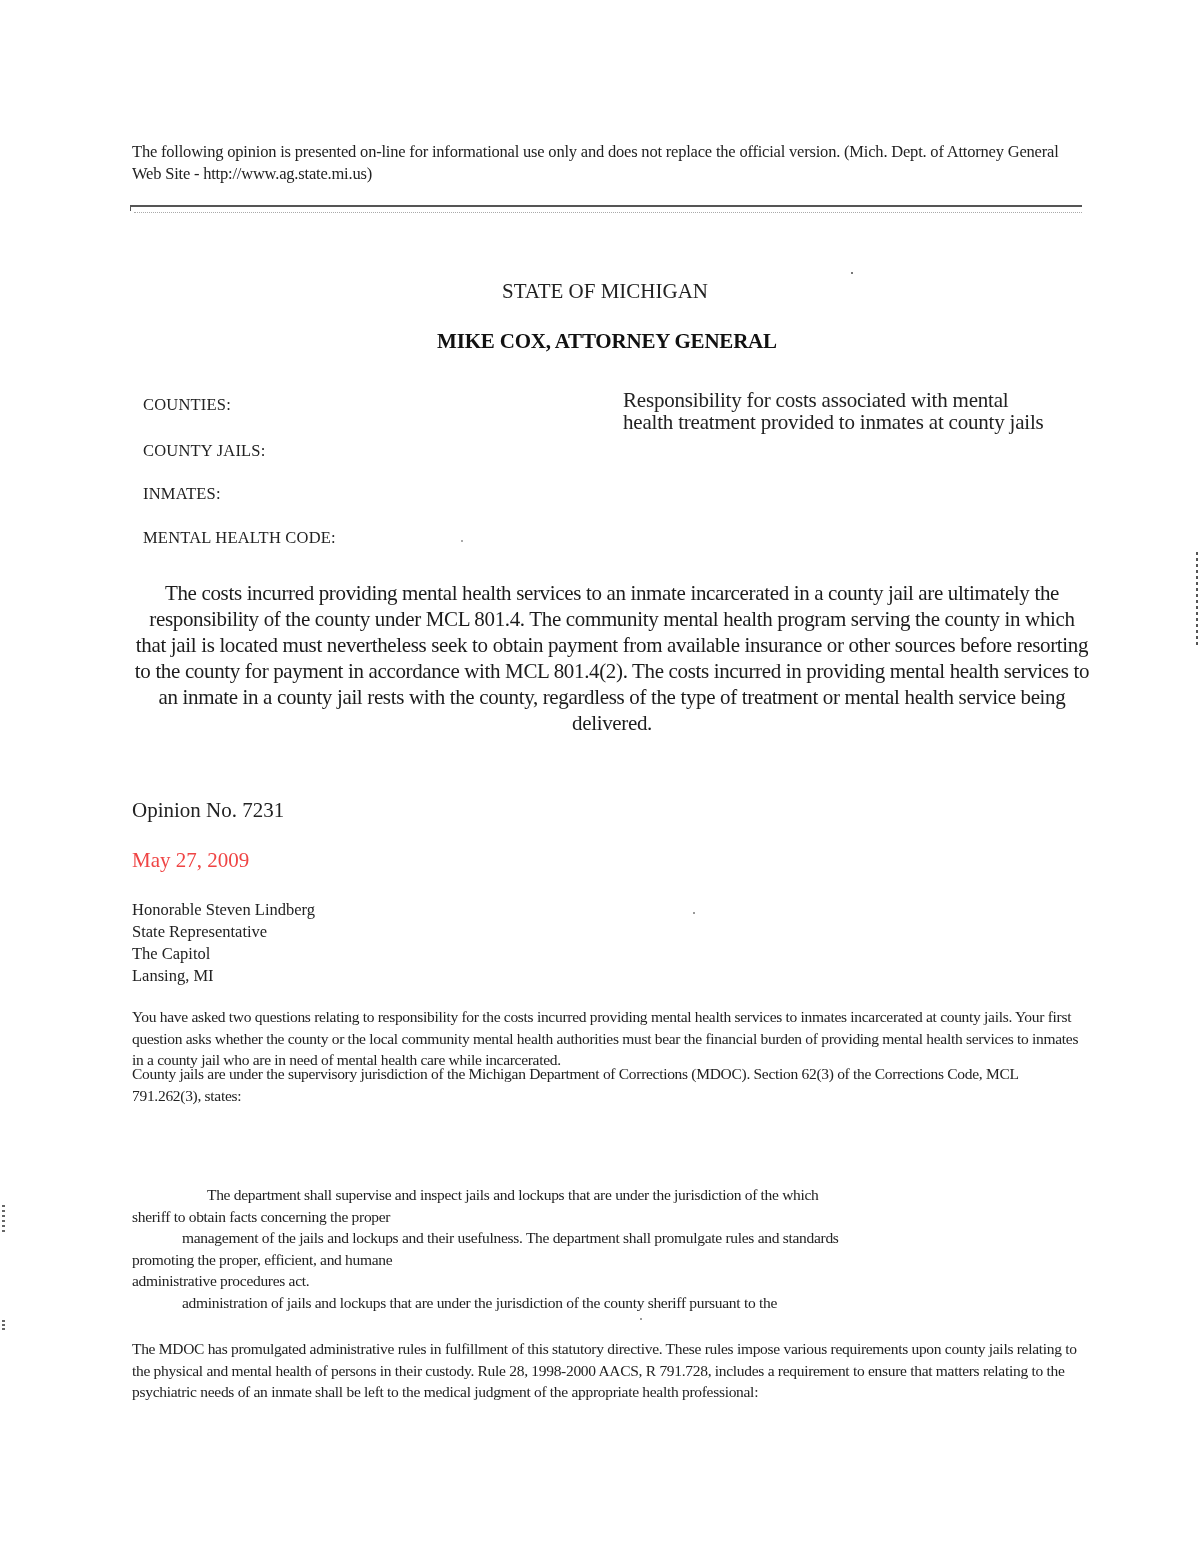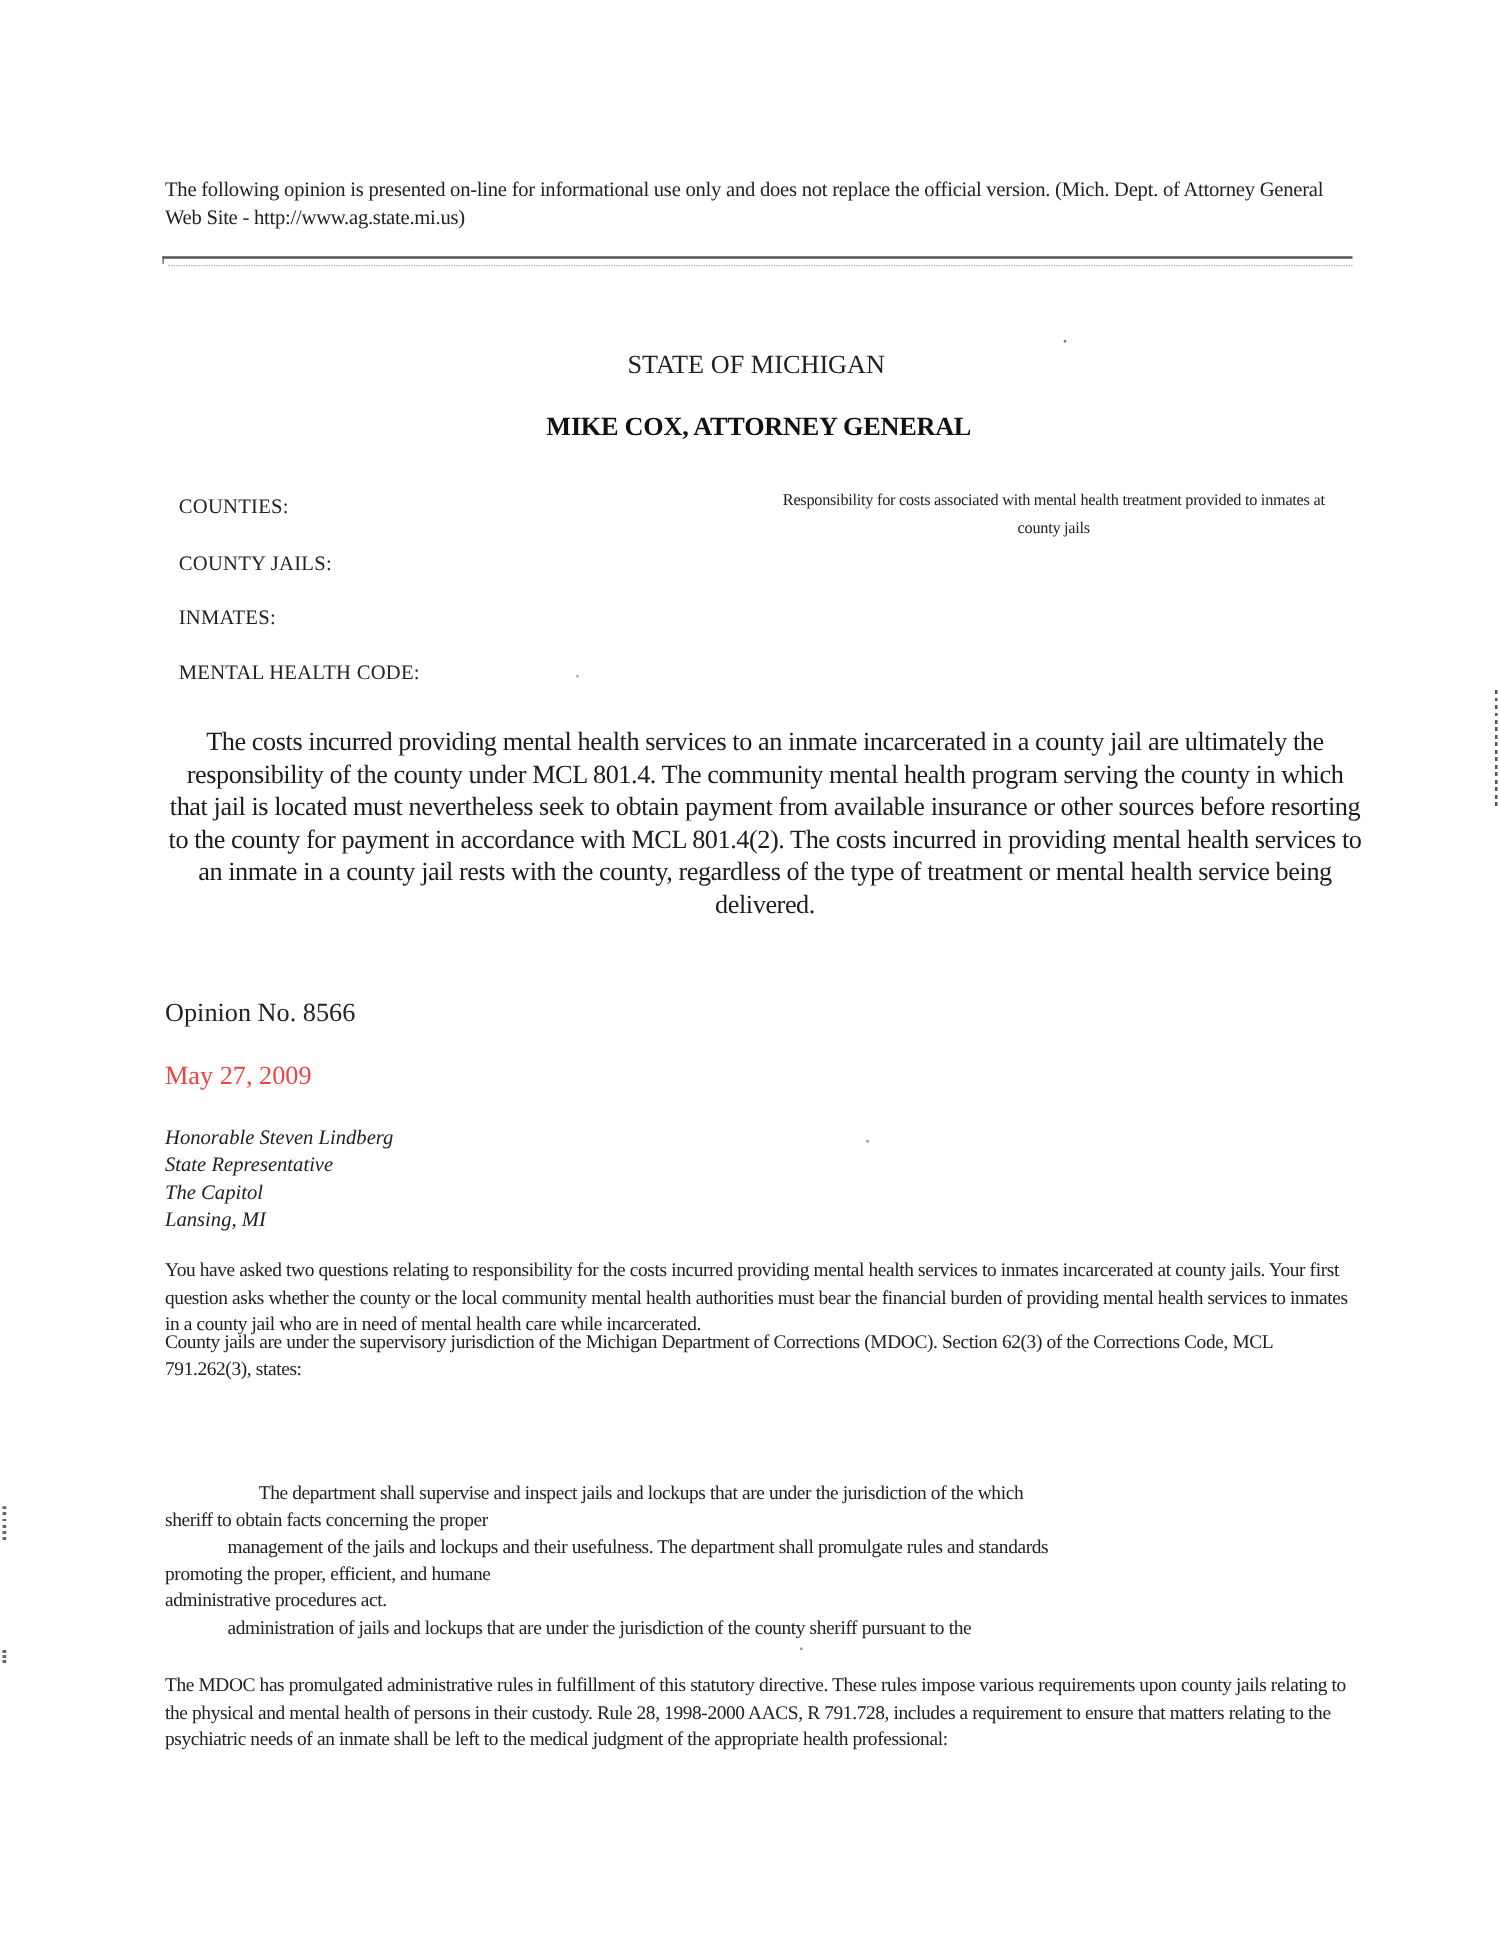--- a/index.html
+++ b/index.html
@@ -31,36 +31,36 @@
     }
     .ag-title {
       left: 0; width: 1214px; top: 329px; text-align: center;
       font-size: 21px; font-weight: bold; color: #111; letter-spacing: -0.2px;
     }
     .topic {
       left: 143px; font-size: 16.5px; color: #222; letter-spacing: 0.2px;
     }
     .summary-right {
       left: 623px; top: 389px; width: 440px;
-      font-size: 13px; line-height: 22px; color: #222; letter-spacing: -0.2px; text-align: center;
+      font-size: 21px; line-height: 22px; color: #222; letter-spacing: -0.2px;
     }
     .syllabus {
       left: 132px; top: 580px; width: 960px;
       font-size: 21px; line-height: 26px; color: #1c1c1c; letter-spacing: -0.35px; text-align: center;
     }
     .opinion-no {
       left: 132px; top: 798px; font-size: 21px; color: #222;
     }
     .opinion-date {
       left: 132px; top: 848px; font-size: 21px; color: #ef4444;
     }
     .addressee {
       left: 132px; top: 899px; font-size: 16.5px; line-height: 22px; color: #222;
     }
-    .addressee div { white-space: nowrap; font-style: italic; }
+    .addressee div { white-space: nowrap; }
     .para {
       left: 132px; width: 955px;
       font-size: 15.5px; line-height: 21.5px; color: #222; letter-spacing: -0.3px;
     }
     .p1 { top: 1006px; }
     .p2 { top: 1063px; }
     .quote { top: 1184px; width: 960px; }
     .quote .q-line { display: block; }
     .indent-a { padding-left: 75px; }
     .indent-b { padding-left: 50px; }
@@ -83,21 +83,21 @@
 
 <div class="abs topic" style="top:395px;">COUNTIES:</div>
 <div class="abs topic" style="top:441px;">COUNTY JAILS:</div>
 <div class="abs topic" style="top:484px;">INMATES:</div>
 <div class="abs topic" style="top:528px;">MENTAL HEALTH CODE:</div>
 
 <div class="abs summary-right">Responsibility for costs associated with mental health treatment provided to inmates at county jails</div>
 
 <div class="abs syllabus">The costs incurred providing mental health services to an inmate incarcerated in a county jail are ultimately the responsibility of the county under MCL 801.4. The community mental health program serving the county in which that jail is located must nevertheless seek to obtain payment from available insurance or other sources before resorting to the county for payment in accordance with MCL 801.4(2). The costs incurred in providing mental health services to an inmate in a county jail rests with the county, regardless of the type of treatment or mental health service being delivered.</div>
 
-<div class="abs opinion-no">Opinion No. 8566</div>
+<div class="abs opinion-no">Opinion No. 7231</div>
 <div class="abs opinion-date">May 27, 2009</div>
 
 <div class="abs addressee">
   <div>Honorable Steven Lindberg</div>
   <div>State Representative</div>
   <div>The Capitol</div>
   <div>Lansing, MI</div>
 </div>
 
 <div class="abs para p1">You have asked two questions relating to responsibility for the costs incurred providing mental health services to inmates incarcerated at county jails. Your first question asks whether the county or the local community mental health authorities must bear the financial burden of providing mental health services to inmates in a county jail who are in need of mental health care while incarcerated.</div>

